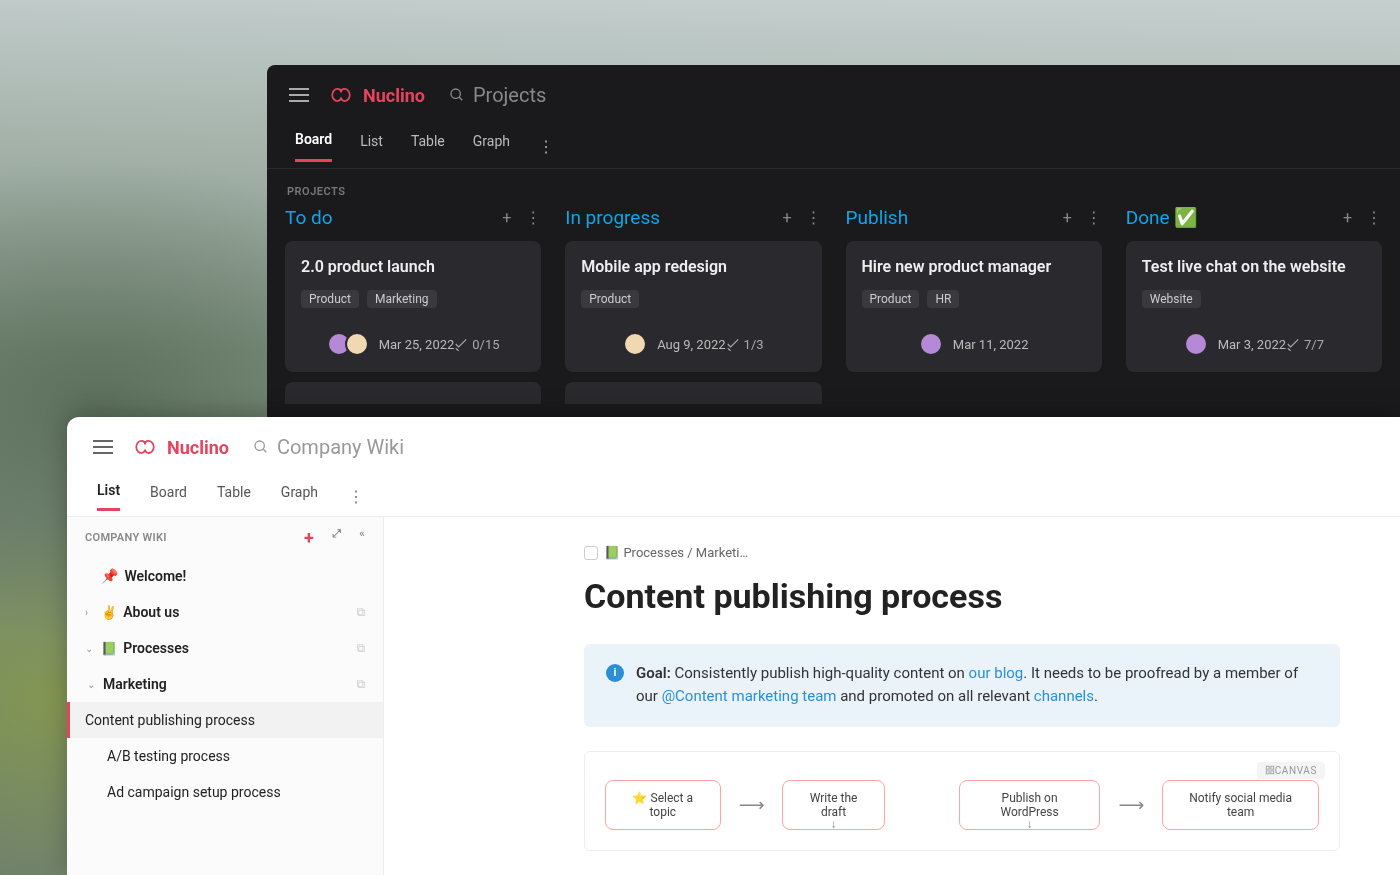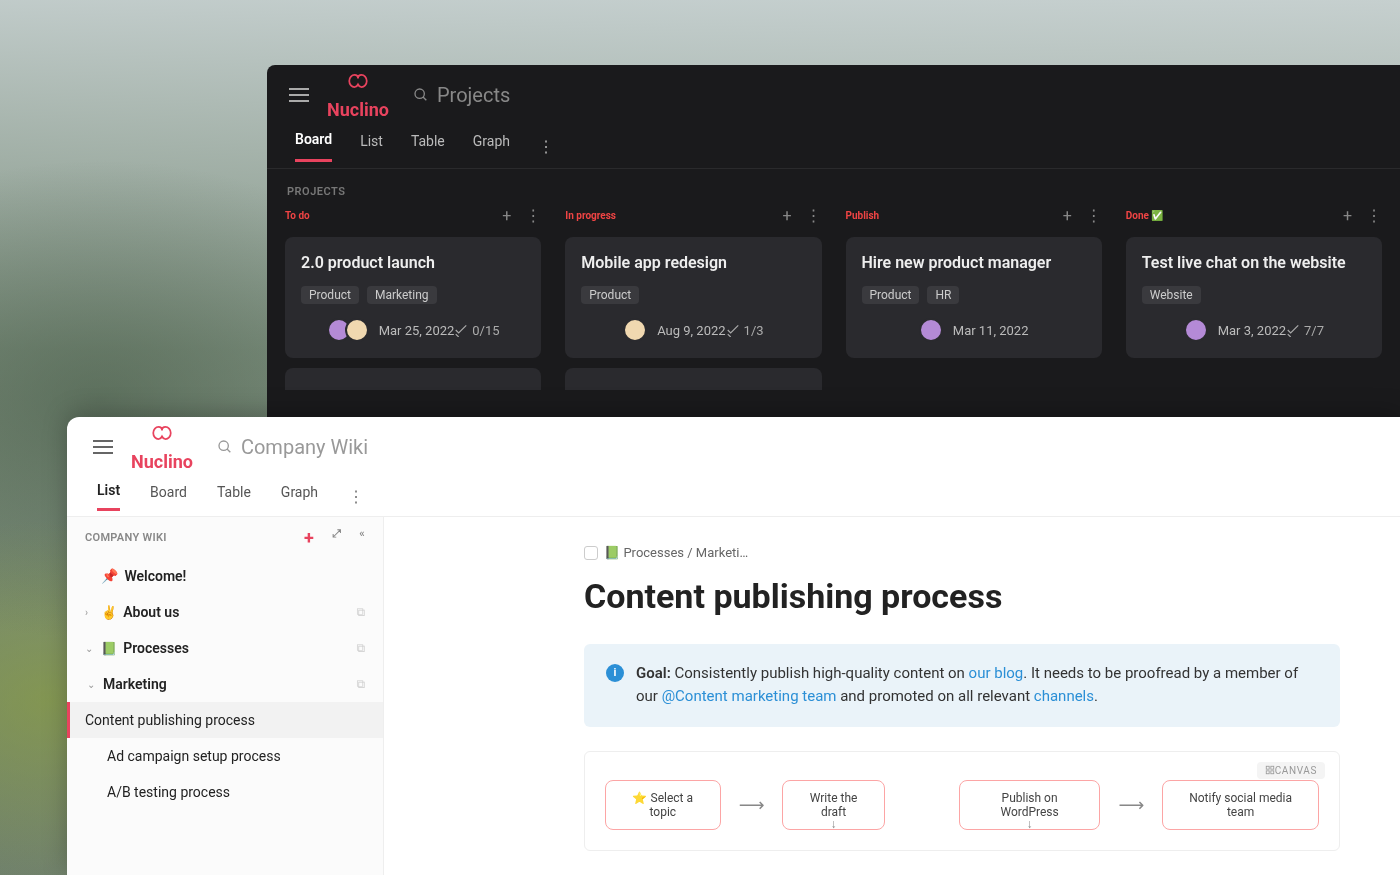--- a/index.html
+++ b/index.html
@@ -21,44 +21,44 @@
 
   
   .win-dark {
     position: absolute; left: 267px; top: 65px; right: 0; height: 352px;
     background: #1a1a1c; border-radius: 8px 0 0 0; color: #e8e8e8;
     z-index: 1; overflow: hidden;
   }
   .win-dark .topbar { display: flex; align-items: center; height: 60px; padding: 0 22px; gap: 18px; }
   .hamburger { width: 20px; display: flex; flex-direction: column; gap: 4px; cursor: pointer; }
   .hamburger span { height: 2px; background: #aaa; }
-  .logo { display: flex; align-items: center; gap: 8px; color: #e8435e; font-weight: 700; font-size: 18px; flex-direction: column; }
+  .logo { display: flex; align-items: center; gap: 8px; color: #e8435e; font-weight: 700; font-size: 18px; }
   .logo svg { width: 28px; height: 20px; }
   .search-wrap { display: flex; align-items: center; gap: 8px; color: #888; font-size: 20px; margin-left: 6px; }
   .search-icon { width: 16px; height: 16px; }
 
   .win-dark .tabs { display: flex; align-items: center; gap: 28px; padding: 0 28px; height: 44px; border-bottom: 1px solid #2a2a2c; font-size: 14px; }
   .win-dark .tab { color: #bbb; cursor: pointer; padding-bottom: 12px; }
   .win-dark .tab.active { color: #fff; border-bottom: 3px solid #e8435e; font-weight: 600; }
   .more-dots { color: #aaa; cursor: pointer; font-size: 16px; }
 
   .section-label { padding: 16px 20px 8px; font-size: 11px; letter-spacing: 0.5px; color: #777; font-weight: 600; }
 
   .columns { display: flex; gap: 24px; padding: 0 18px; }
   .col { flex: 1; min-width: 250px; }
   .col-header { display: flex; align-items: center; justify-content: space-between; margin-bottom: 12px; }
-  .col-title { font-size: 10px; font-weight: 700; color: #ef4444; }
+  .col-title { font-size: 19px; font-weight: 400; color: #0ea5e9; }
   .col-actions { display: flex; gap: 14px; color: #888; font-size: 16px; }
   .col-actions span { cursor: pointer; }
 
   .card {
     background: #2a2a2e; border-radius: 8px; padding: 16px; color: #eee;
   }
   .card-title { font-size: 16px; font-weight: 600; margin-bottom: 14px; }
-  .card-tags { display: flex; gap: 8px; margin-bottom: 14px; }
+  .card-tags { display: flex; gap: 8px; margin-bottom: 24px; }
   .tag { background: #3a3a3e; font-size: 12px; padding: 2px 8px; border-radius: 4px; color: #ccc; }
   .card-footer { display: flex; align-items: center; justify-content: center; font-size: 13px; color: #bbb; }
   .avatars { display: flex; }
   .avatar { width: 24px; height: 24px; border-radius: 50%; margin-right: -6px; border: 2px solid #2a2a2e; }
   .avatar:last-child { margin-right: 0; }
   .date-wrap { display: flex; align-items: center; gap: 10px; }
   .check-count { display: flex; align-items: center; gap: 4px; color: #aaa; }
   .card-stub { background: #2a2a2e; border-radius: 8px 8px 0 0; height: 22px; margin-top: 10px; }
 
   
@@ -353,26 +353,26 @@
             </div>
           <span class="tree-copy-icon">⧉</span>
         </div>
         <div class="tree-item tree-sub2 selected">
           <div class="tree-label">
               <span class="tree-text">Content publishing process</span>
             </div>
         </div>
         <div class="tree-item tree-sub2">
           <div class="tree-label">
+              <span class="tree-text">A/B testing process</span>
+            </div>
+        </div>
+        <div class="tree-item tree-sub2">
+          <div class="tree-label">
               <span class="tree-text">Ad campaign setup process</span>
-            </div>
-        </div>
-        <div class="tree-item tree-sub2">
-          <div class="tree-label">
-              <span class="tree-text">A/B testing process</span>
             </div>
         </div>
       </div>
     </div>
 
     <div class="main-doc">
       <div class="breadcrumb">
         <div class="bc-check"></div>
         <span>📗 Processes / Marketi…</span>
       </div>

